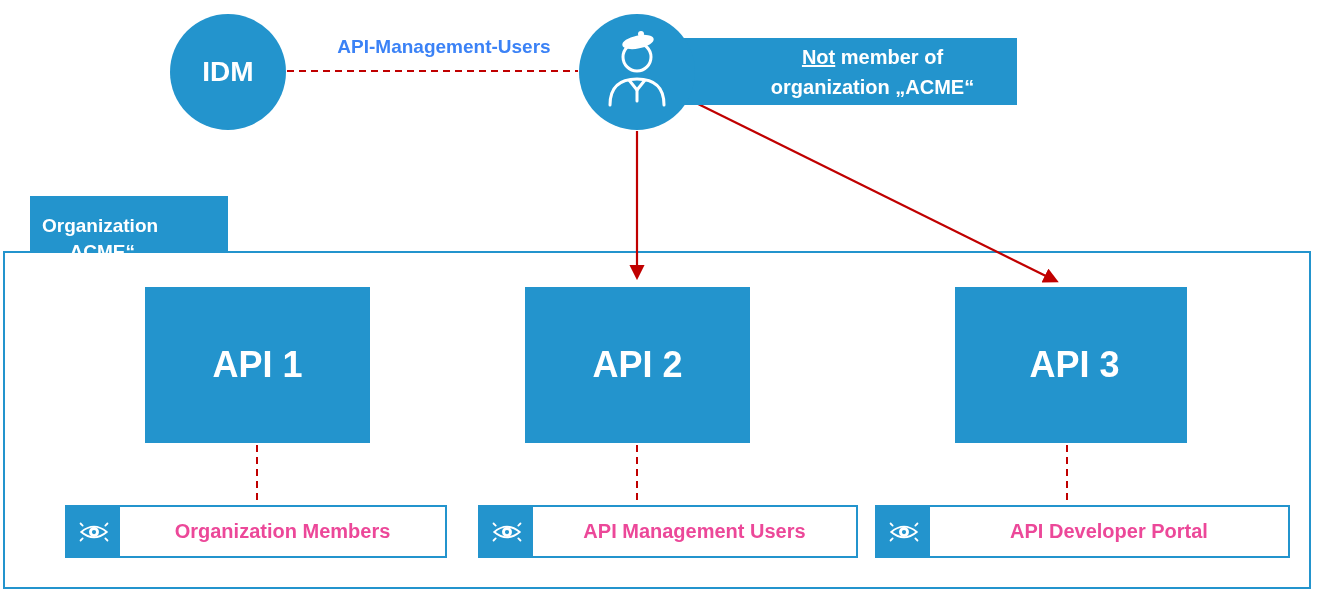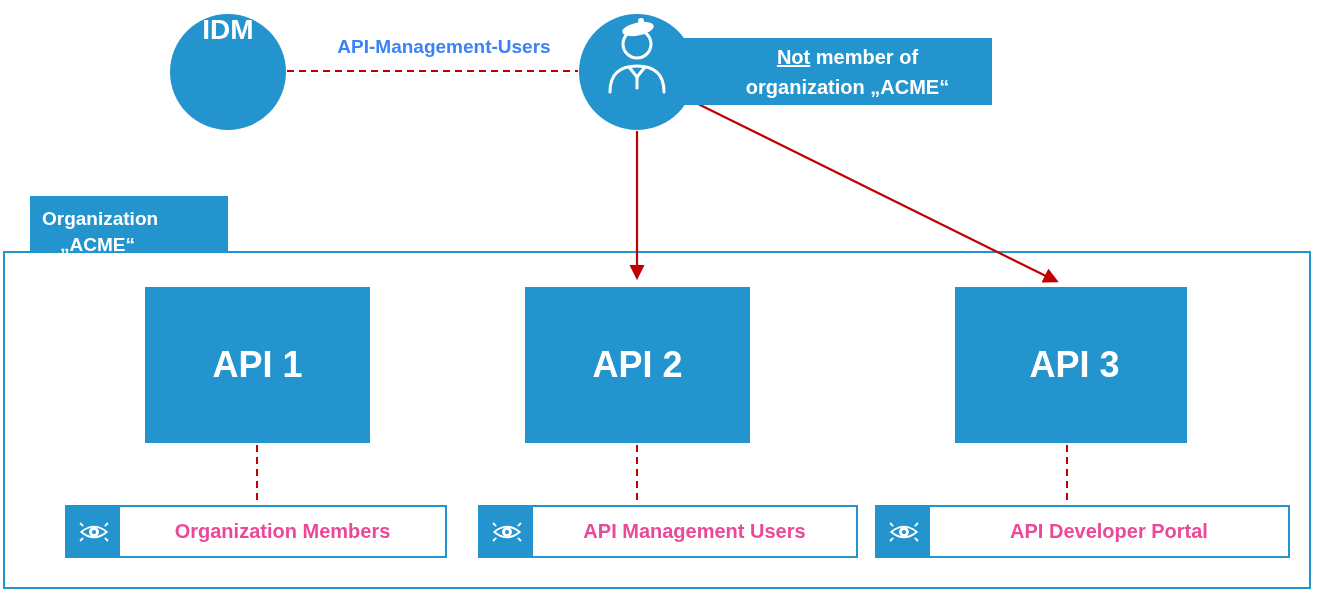--- a/index.html
+++ b/index.html
@@ -13,43 +13,43 @@
   .solid{stroke:#c00000;stroke-width:2.2;}
 
   
   .org-box{
     position:absolute;left:3px;top:251px;width:1308px;height:338px;
     border:2px solid #2394cd;background:transparent;z-index:1;box-sizing:border-box;
   }
   .org-tab{
     position:absolute;left:30px;top:196px;width:198px;height:56px;
     background:#2394cd;color:#ffffff;font-weight:bold;font-size:19px;
-    line-height:26px;z-index:3;padding-top:10px;box-sizing:border-box;
+    line-height:26px;z-index:3;padding-top:17px;box-sizing:border-box;
   }
   .org-tab .l1{padding-left:12px;}
   .org-tab .l2{padding-left:30px;}
 
   
   .circle{
     position:absolute;width:116px;height:116px;border-radius:50%;
-    background:#2394cd;display:flex;align-items:flex-start;justify-content:center;
+    background:#2394cd;display:flex;align-items:center;justify-content:center;
     z-index:4;
   }
   .circle.idm{left:170px;top:14px;color:#ffffff;font-weight:bold;font-size:28px;}
   .circle.user{left:579px;top:14px;}
 
   
   .conn-label{
     position:absolute;left:308px;top:36px;width:272px;text-align:center;
     color:#3b82f6;font-weight:bold;font-size:19px;z-index:5;
   }
 
   
   .callout{
-    position:absolute;left:655px;top:38px;width:337px;height:67px;
+    position:absolute;left:680px;top:38px;width:337px;height:67px;
     background:#2394cd;color:#ffffff;font-weight:bold;font-size:20px;
     line-height:30px;text-align:center;z-index:3;
     padding:4px 0 0 48px;box-sizing:border-box;
   }
   .callout .u{text-decoration:underline;}
 
   
   .api-box{
     position:absolute;top:287px;width:225px;height:156px;background:#2394cd;
     display:flex;align-items:center;justify-content:center;

